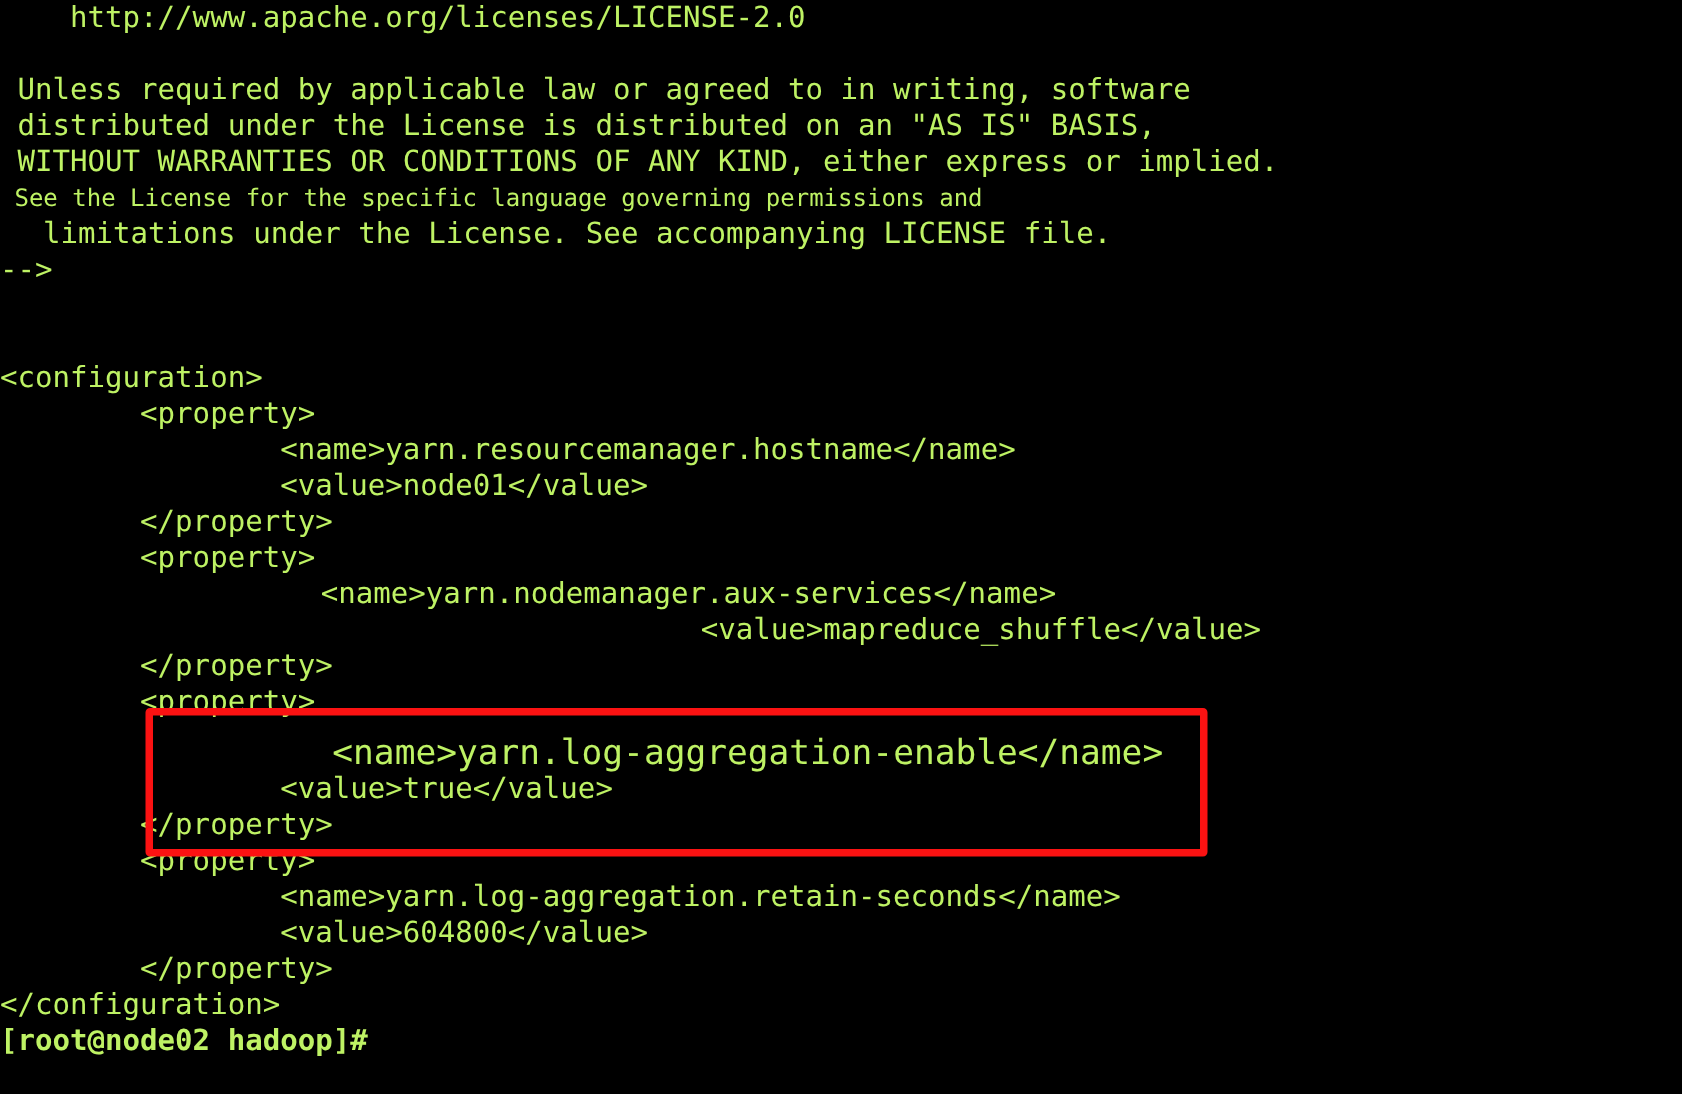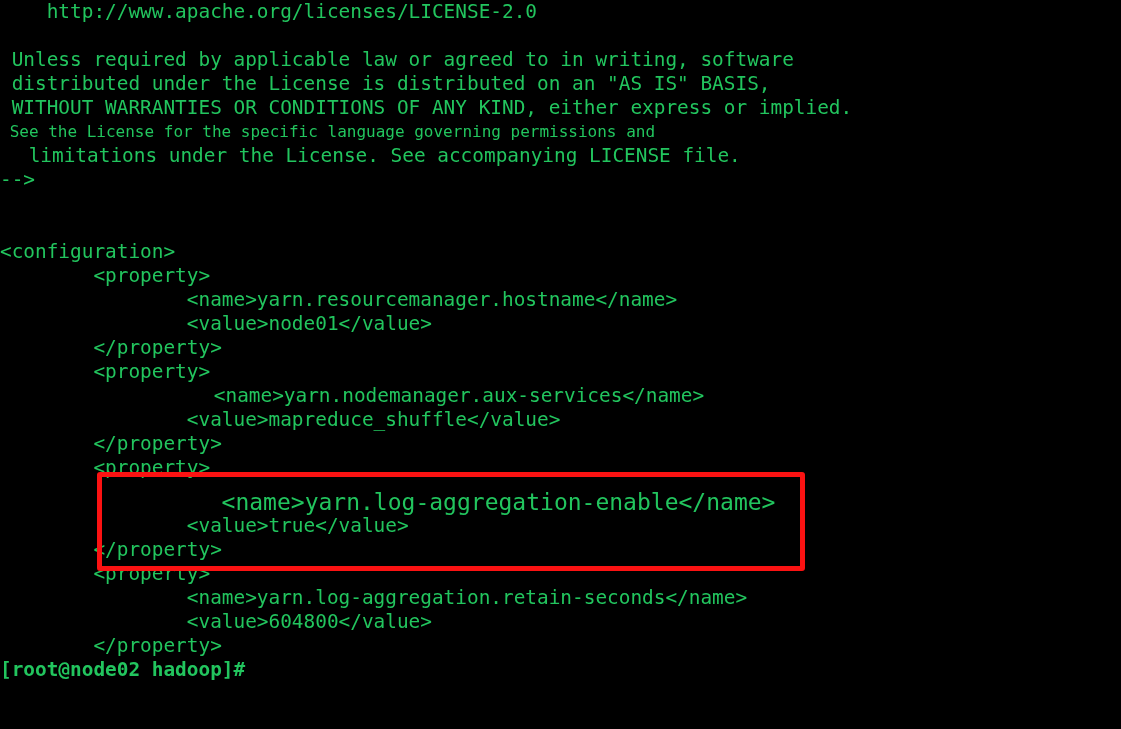--- a/index.html
+++ b/index.html
@@ -29,21 +29,21 @@
     padding: 0;
     margin: 0;
   }
   .line {
     display: block;
     height: 24px;
     line-height: 24px;
     font-size: 19.4px;
     letter-spacing: 0px;
     white-space: pre;
-    color: #22c55e;
+    color: #bef264;
     font-family: "DejaVu Sans Mono", "Liberation Mono", monospace;
     -webkit-font-smoothing: none;
   }
   .line.blank {
     color: transparent;
   }
   .cursor-line {
     position: relative;
     font-weight: bold;
   }
@@ -76,28 +76,29 @@
     <span class="line" style="font-size: 19.4px; line-height: 24px; height: 24px;">--&gt;</span>
     <span class="line blank" style="font-size: 19.4px; line-height: 24px; height: 24px;"></span>
     <span class="line blank" style="font-size: 19.4px; line-height: 24px; height: 24px;"></span>
     <span class="line" style="font-size: 19.4px; line-height: 24px; height: 24px;">&lt;configuration&gt;</span>
     <span class="line" style="font-size: 19.4px; line-height: 24px; height: 24px;">        &lt;property&gt;</span>
     <span class="line" style="font-size: 19.4px; line-height: 24px; height: 24px;">                &lt;name&gt;yarn.resourcemanager.hostname&lt;/name&gt;</span>
     <span class="line" style="font-size: 19.4px; line-height: 24px; height: 24px;">                &lt;value&gt;node01&lt;/value&gt;</span>
     <span class="line" style="font-size: 19.4px; line-height: 24px; height: 24px;">        &lt;/property&gt;</span>
     <span class="line" style="font-size: 19.4px; line-height: 24px; height: 24px;">        &lt;property&gt;</span>
     <span class="line" style="font-size: 19.4px; line-height: 24px; height: 24px; padding-left: 27px;">                &lt;name&gt;yarn.nodemanager.aux-services&lt;/name&gt;</span>
-    <span class="line" style="font-size: 19.4px; line-height: 24px; height: 24px;">                &lt;value&gt;mapreduce_shuffle&lt;/value&gt;</span>
+    <span class="line" style="font-size: 19.4px; line-height: 24px; height: 24px; text-align: center;">                &lt;value&gt;mapreduce_shuffle&lt;/value&gt;</span>
     <span class="line" style="font-size: 19.4px; line-height: 24px; height: 24px;">        &lt;/property&gt;</span>
     <span class="line" style="font-size: 19.4px; line-height: 24px; height: 24px;">        &lt;property&gt;</span>
     <span class="line" style="font-size: 23px; line-height: 24px; height: 24px; margin-top: 10px;">                &lt;name&gt;yarn.log-aggregation-enable&lt;/name&gt;</span>
     <span class="line" style="font-size: 19.4px; line-height: 24px; height: 24px;">                &lt;value&gt;true&lt;/value&gt;</span>
     <span class="line" style="font-size: 19.4px; line-height: 24px; height: 24px;">        &lt;/property&gt;</span>
     <span class="line" style="font-size: 19.4px; line-height: 24px; height: 24px;">        &lt;property&gt;</span>
     <span class="line" style="font-size: 19.4px; line-height: 24px; height: 24px;">                &lt;name&gt;yarn.log-aggregation.retain-seconds&lt;/name&gt;</span>
     <span class="line" style="font-size: 19.4px; line-height: 24px; height: 24px;">                &lt;value&gt;604800&lt;/value&gt;</span>
     <span class="line" style="font-size: 19.4px; line-height: 24px; height: 24px;">        &lt;/property&gt;</span>
+    <span class="line" style="font-size: 19.4px; line-height: 24px; height: 24px;">&lt;/configuration&gt;</span>
     <span class="line cursor-line" style="font-size: 19.4px; line-height: 24px; height: 24px;">[root@node02 hadoop]#</span>
   </div>
 
   <div id="highlight-box" style="left: 97px; top: 472px; width: 708px; height: 99px; border-width: 5px; border-color: rgb(251, 18, 18);"></div>
 
 </div>
 
 </body></html>

